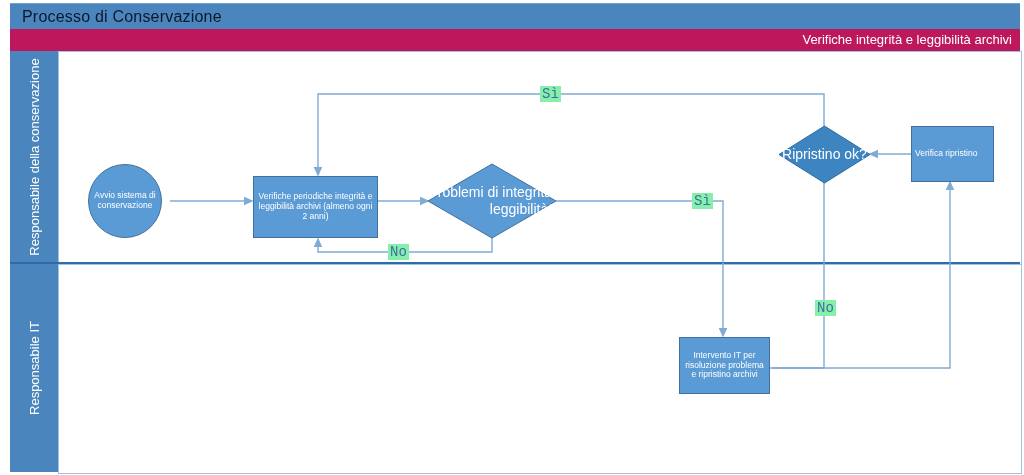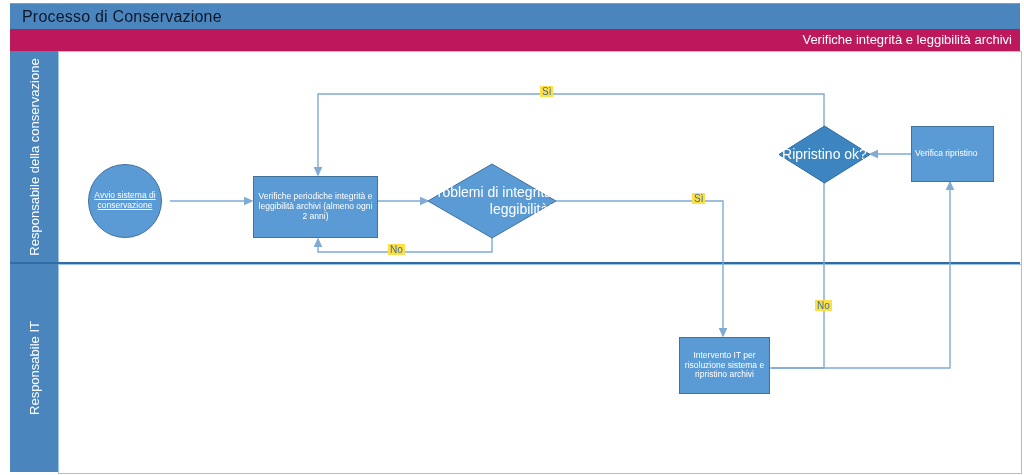--- a/index.html
+++ b/index.html
@@ -102,21 +102,20 @@
     background: #5b9bd5;
     border: 1px solid #41719c;
     font-size: 8.5px;
     padding: 2px 3px;
   }
   .node-circle {
     background: #5b9bd5;
     border: 1px solid #41719c;
     border-radius: 50%;
     font-size: 8.5px;
-    text-decoration: underline;
   }
   .diamond-wrap {
     position: absolute;
   }
   .diamond-wrap svg {
     position: absolute;
     left: 0;
     top: 0;
     overflow: visible;
   }
@@ -140,25 +139,26 @@
   #wires {
     position: absolute;
     left: 0;
     top: 0;
     width: 1024px;
     height: 475px;
     pointer-events: none;
   }
   .edge-label {
     position: absolute;
-    font-size: 10px;
+    font-size: 14px;
     color: #3d6fa0;
-    background: #fde047;
+    background: #86efac;
     padding: 0 2px;
     white-space: nowrap;
+    font-family: Liberation Mono, monospace;
   }
 </style>
 </head>
 <body>
 
 <div id="stage">
 
   <div class="title-band">
     <div class="title-text">Processo di Conservazione</div>
   </div>
@@ -228,16 +228,16 @@
       <polygon points="45.5,0 91,28.5 45.5,57 0,28.5" fill="#3d85c0" stroke="#2f6ca5" stroke-width="1"></polygon>
     </svg>
     <div class="diamond-label">Ripristino ok?</div>
   </div>
 
   <div class="node node-rect" style="left:911px; top:126px; width:83px; height:56px;">
     <span>Verifica ripristino</span>
   </div>
 
   <div class="node node-rect" style="left:679px; top:337px; width:91px; height:57px;">
-    <span>Intervento IT per risoluzione sistema e ripristino archivi</span>
+    <span>Intervento IT per risoluzione problema e ripristino archivi</span>
   </div>
 
 </div>
 
 </body></html>

